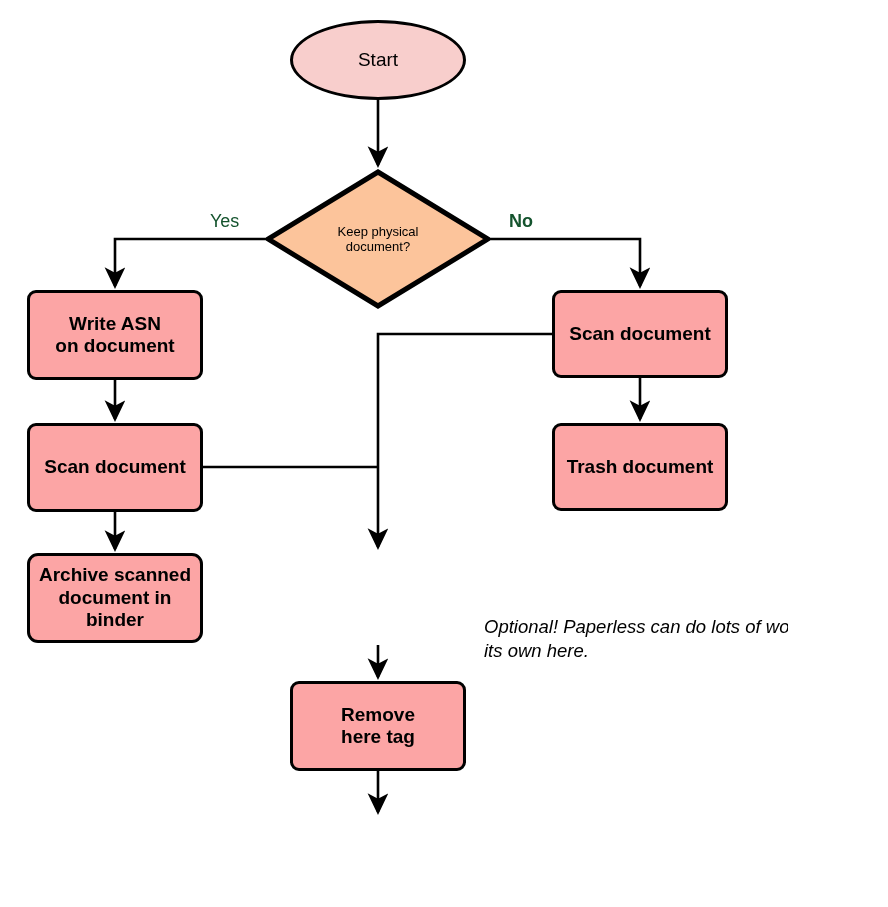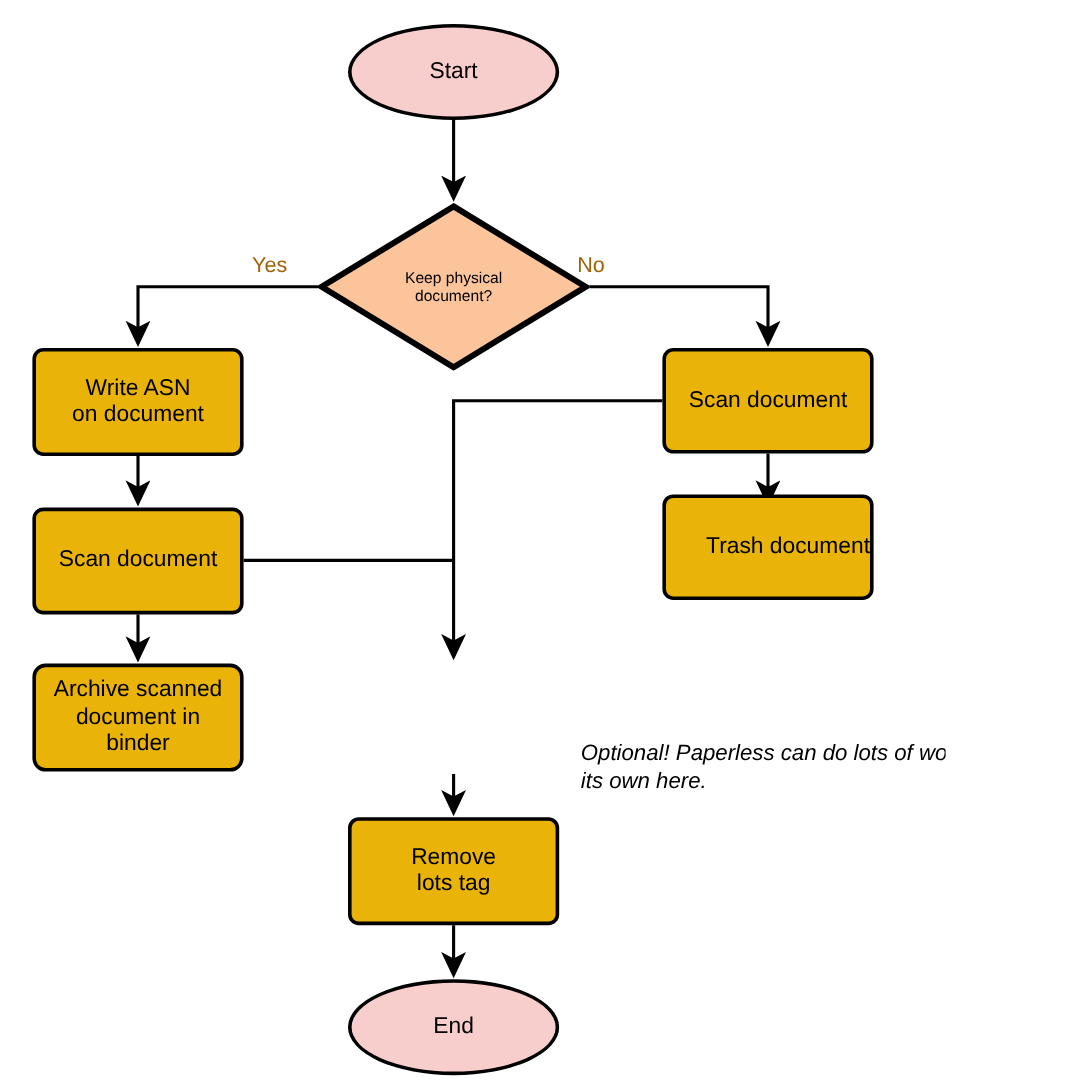--- a/index.html
+++ b/index.html
@@ -35,21 +35,22 @@
     justify-content: center;
     text-align: center;
     color: #000000;
     font-size: 19px;
     line-height: 1.18;
     white-space: pre-line;
   }
   .node-process {
     border: 3.2px solid #000000;
     border-radius: 9px;
-    background: #eab308;
+    background: #fca5a5;
+    font-weight: bold;
   }
   .node-terminator {
     border: 3.4px solid #000000;
     border-radius: 50%;
     background: #f8cecc;
   }
   .node-decision {
     background: transparent;
     border: none;
   }
@@ -62,21 +63,21 @@
   }
   .decision-label {
     position: relative;
     z-index: 2;
     font-size: 13px;
     line-height: 1.18;
     white-space: pre-line;
   }
   .edge-label {
     position: absolute;
-    color: #a16207;
+    color: #14532d;
     font-size: 18px;
     line-height: 1;
     white-space: nowrap;
   }
   .annotation {
     position: absolute;
     color: #000000;
     font-size: 18.5px;
     font-style: italic;
     line-height: 1.33;
@@ -128,21 +129,21 @@
     <svg class="decision-shape" viewBox="0 0 226 140" preserveAspectRatio="none" xmlns="http://www.w3.org/2000/svg">
       <polygon points="113,3 223,70 113,137 3,70" fill="#fcc49b" stroke="#000000" stroke-width="5" stroke-linejoin="miter" vector-effect="non-scaling-stroke"></polygon>
     </svg>
     <span class="decision-label">Keep physical
 document?</span>
   </div>
 
   <div class="edge-label" style="left:210px; top:212px;">
     <span>Yes</span>
   </div>
-  <div class="edge-label" style="left:481px; top:212px;">
+  <div class="edge-label" style="left:509px; top:212px;font-weight:bold;">
     <span>No</span>
   </div>
 
   <div class="node node-process" style="left:27px; top:290px; width:176px; height:90px;">
     <span>Write ASN
 on document</span>
   </div>
 
   <div class="node node-process" style="left:27px; top:423px; width:176px; height:89px;">
     <span>Scan document</span>
@@ -151,32 +152,29 @@
   <div class="node node-process" style="left:27px; top:553px; width:176px; height:90px;border-radius:11px;">
     <span>Archive scanned
 document in
 binder</span>
   </div>
 
   <div class="node node-process" style="left:552px; top:290px; width:176px; height:88px;">
     <span>Scan document</span>
   </div>
 
-  <div class="node node-process" style="left:552px; top:412px; width:176px; height:88px;justify-content:flex-end;">
+  <div class="node node-process" style="left:552px; top:423px; width:176px; height:88px;">
     <span>Trash document</span>
   </div>
 
 
   <div class="node node-process" style="left:290px; top:681px; width:176px; height:90px;">
     <span>Remove
-lots tag</span>
+here tag</span>
   </div>
 
-  <div class="node node-terminator" style="left:290px; top:816px; width:176px; height:80px;">
-    <span>End</span>
-  </div>
 
   <div class="annotation" style="left:484px; top:590px; width:400px;">
     <span>Optional! Paperless can do lots of work on
 its own here.</span>
   </div>
 
 </div>
 
 </body></html>

